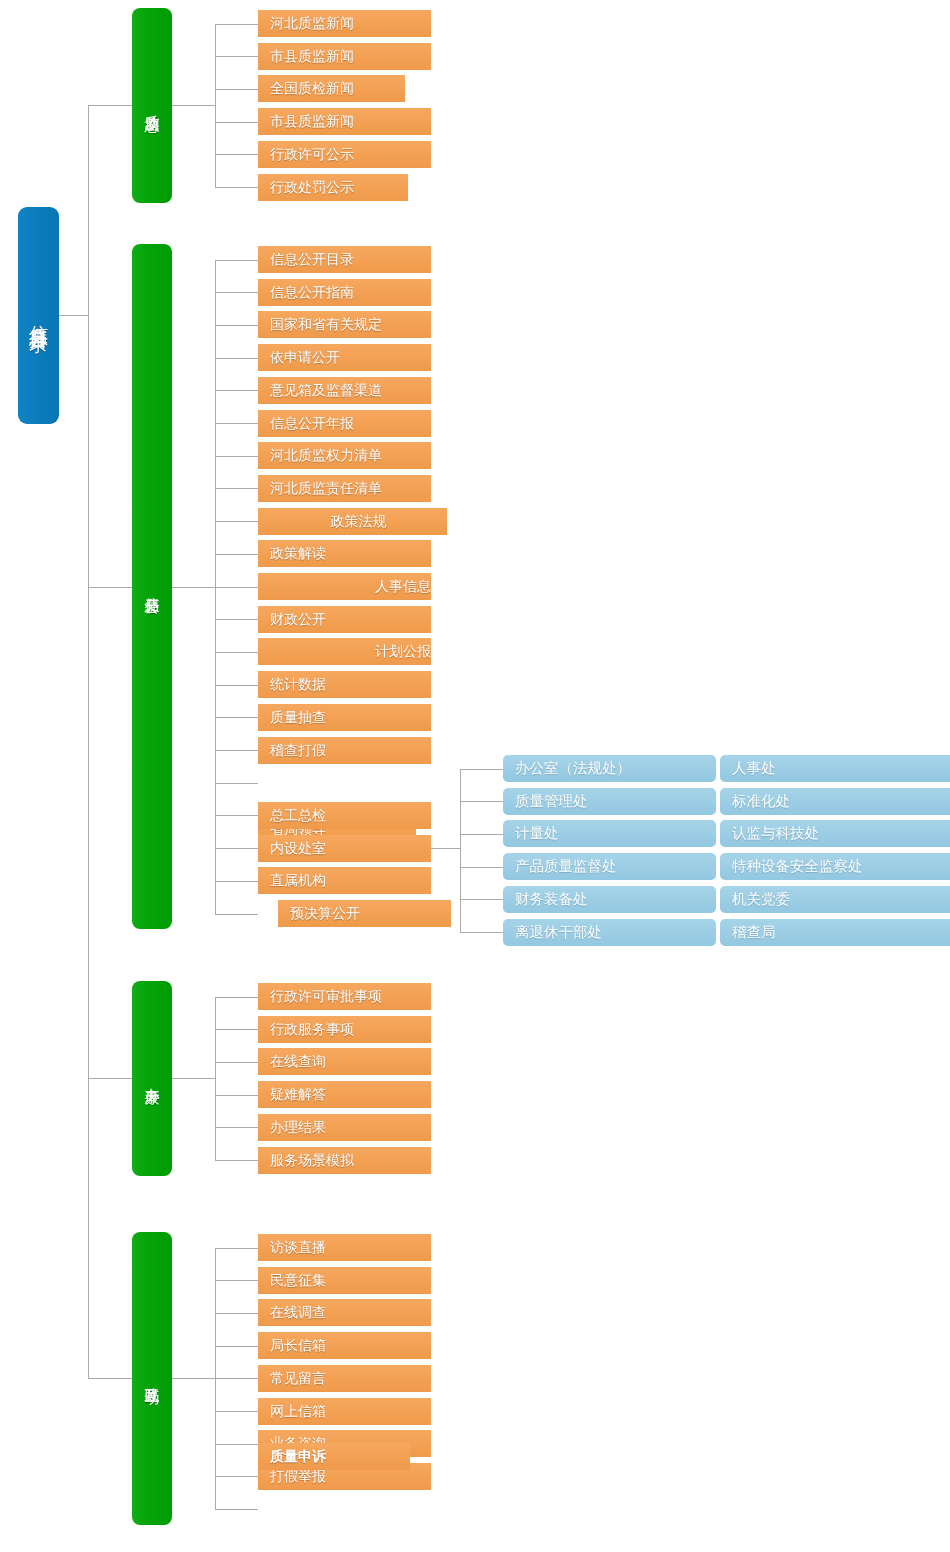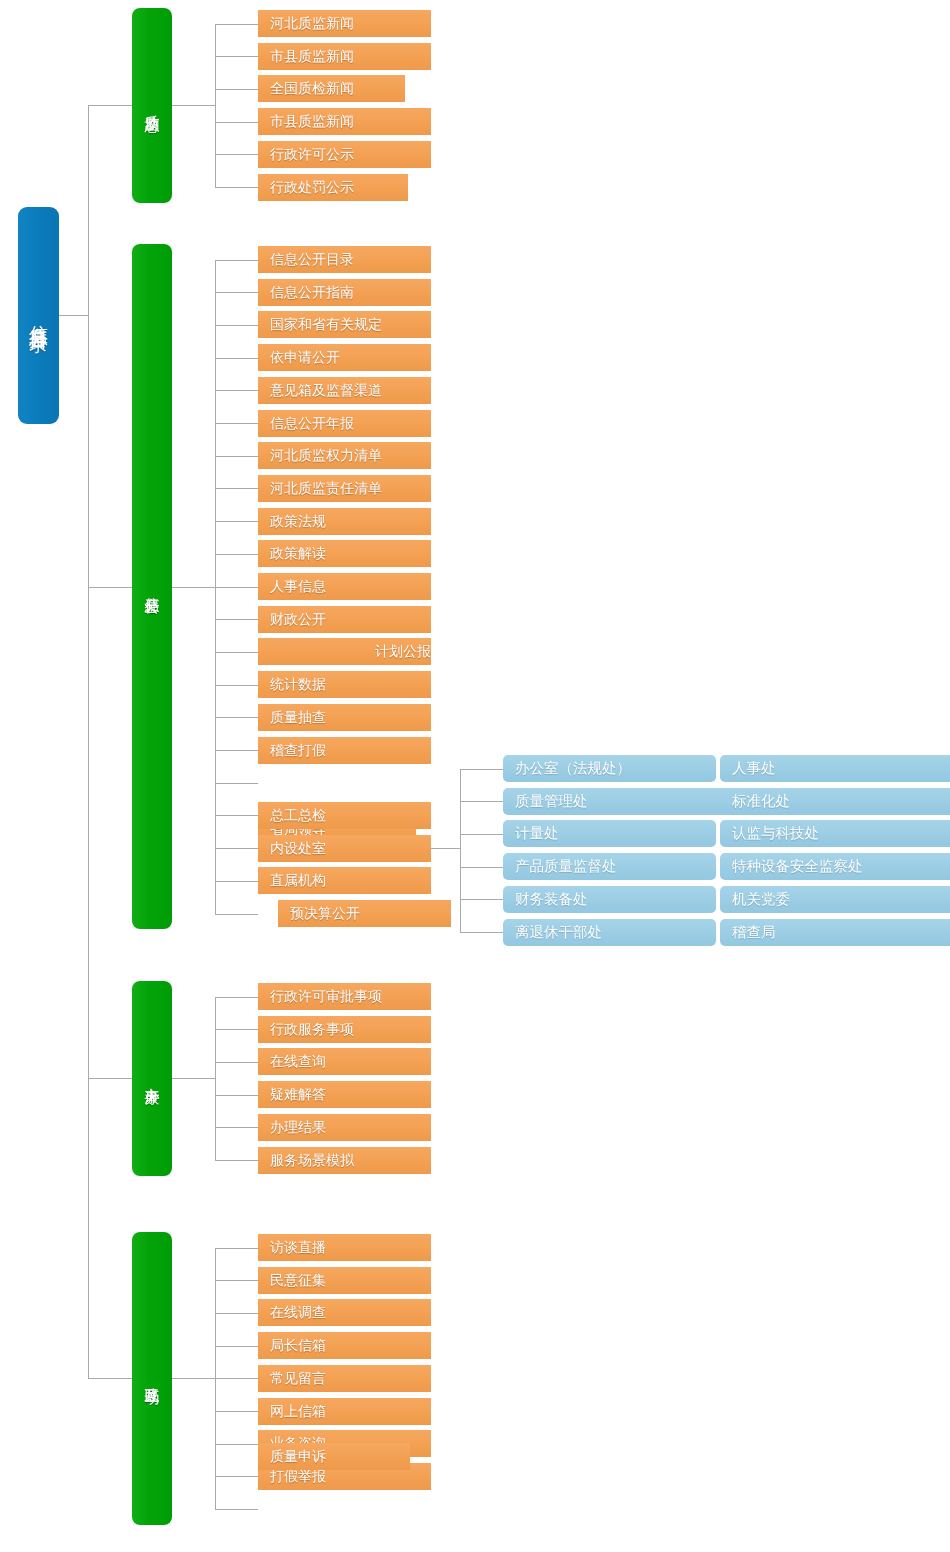--- a/index.html
+++ b/index.html
@@ -183,23 +183,23 @@
         <span class="vtext">信息公开</span>
       </div>
       <div class="node leaf" style="left: 258px; top: 246px; width: 173px;"><span>信息公开目录</span></div>
       <div class="node leaf" style="left: 258px; top: 278.7px; width: 173px;"><span>信息公开指南</span></div>
       <div class="node leaf" style="left: 258px; top: 311.4px; width: 173px;"><span>国家和省有关规定</span></div>
       <div class="node leaf" style="left: 258px; top: 344.1px; width: 173px;"><span>依申请公开</span></div>
       <div class="node leaf" style="left: 258px; top: 376.8px; width: 173px;"><span>意见箱及监督渠道</span></div>
       <div class="node leaf" style="left: 258px; top: 409.5px; width: 173px;"><span>信息公开年报</span></div>
       <div class="node leaf" style="left: 258px; top: 442.2px; width: 173px;"><span>河北质监权力清单</span></div>
       <div class="node leaf" style="left: 258px; top: 474.9px; width: 173px;"><span>河北质监责任清单</span></div>
-      <div class="node leaf" style="left: 258px; top: 507.6px; width: 173px;"><span>政策法规</span></div>
+      <div class="node leaf" style="left: 258px; top: 507.6px; width: 189px; text-align: center;"><span>政策法规</span></div>
       <div class="node leaf" style="left: 258px; top: 540.3px; width: 173px;"><span>政策解读</span></div>
-      <div class="node leaf" style="left: 258px; top: 573px; width: 173px;"><span>人事信息</span></div>
+      <div class="node leaf" style="left: 258px; top: 573px; width: 173px; text-align: right;"><span>人事信息</span></div>
       <div class="node leaf" style="left: 258px; top: 605.7px; width: 173px;"><span>财政公开</span></div>
       <div class="node leaf" style="left: 258px; top: 638.4px; width: 173px; text-align: right;"><span>计划公报</span></div>
       <div class="node leaf" style="left: 258px; top: 671.1px; width: 173px;"><span>统计数据</span></div>
       <div class="node leaf" style="left: 258px; top: 703.8px; width: 173px;"><span>质量抽查</span></div>
       <div class="node leaf" style="left: 258px; top: 736.5px; width: 173px;"><span>稽查打假</span></div>
       <div class="node leaf" style="left: 258px; top: 769.2px; width: 158px; margin-top: 47px;"><span>省局领导</span></div>
       <div class="node leaf" style="left: 258px; top: 801.9px; width: 173px;"><span>总工总检</span></div>
       <div class="node leaf" style="left: 258px; top: 834.6px; width: 173px;"><span>内设处室</span></div>
       <div class="node leaf" style="left: 258px; top: 867.3px; width: 173px;"><span>直属机构</span></div>
       <div class="node leaf" style="left: 258px; top: 900px; width: 173px; margin-left: 20px;"><span>预决算公开</span></div>
@@ -216,24 +216,24 @@
         <span class="vtext">政民互动</span>
       </div>
       <div class="node leaf" style="left: 258px; top: 1234px; width: 173px;"><span>访谈直播</span></div>
       <div class="node leaf" style="left: 258px; top: 1266.7px; width: 173px;"><span>民意征集</span></div>
       <div class="node leaf" style="left: 258px; top: 1299.4px; width: 173px;"><span>在线调查</span></div>
       <div class="node leaf" style="left: 258px; top: 1332.1px; width: 173px;"><span>局长信箱</span></div>
       <div class="node leaf" style="left: 258px; top: 1364.8px; width: 173px;"><span>常见留言</span></div>
       <div class="node leaf" style="left: 258px; top: 1397.5px; width: 173px;"><span>网上信箱</span></div>
       <div class="node leaf" style="left: 258px; top: 1430.2px; width: 173px;"><span>业务咨询</span></div>
       <div class="node leaf" style="left: 258px; top: 1462.9px; width: 173px;"><span>打假举报</span></div>
-      <div class="node leaf" style="left: 258px; top: 1443px; width: 152px;"><span>质量申诉</span></div>
+      <div class="node leaf" style="left: 258px; top: 1443px; width: 152px; font-weight: bold;"><span>质量申诉</span></div>
       <div class="node dept" style="left: 503px; top: 755px; width: 213px;"><span>办公室（法规处）</span></div>
       <div class="node dept" style="left: 720px; top: 755px; width: 238px;"><span>人事处</span></div>
-      <div class="node dept" style="left: 503px; top: 787.7px; width: 234px;"><span>质量管理处</span></div>
+      <div class="node dept" style="left: 503px; top: 787.7px; width: 213px;"><span>质量管理处</span></div>
       <div class="node dept" style="left: 720px; top: 787.7px; width: 238px;"><span>标准化处</span></div>
       <div class="node dept" style="left: 503px; top: 820.4px; width: 213px;"><span>计量处</span></div>
       <div class="node dept" style="left: 720px; top: 820.4px; width: 238px;"><span>认监与科技处</span></div>
       <div class="node dept" style="left: 503px; top: 853.1px; width: 213px;"><span>产品质量监督处</span></div>
       <div class="node dept" style="left: 720px; top: 853.1px; width: 238px;"><span>特种设备安全监察处</span></div>
       <div class="node dept" style="left: 503px; top: 885.8px; width: 213px;"><span>财务装备处</span></div>
       <div class="node dept" style="left: 720px; top: 885.8px; width: 238px;"><span>机关党委</span></div>
       <div class="node dept" style="left: 503px; top: 918.5px; width: 213px;"><span>离退休干部处</span></div>
       <div class="node dept" style="left: 720px; top: 918.5px; width: 238px;"><span>稽查局</span></div>
     </div>

